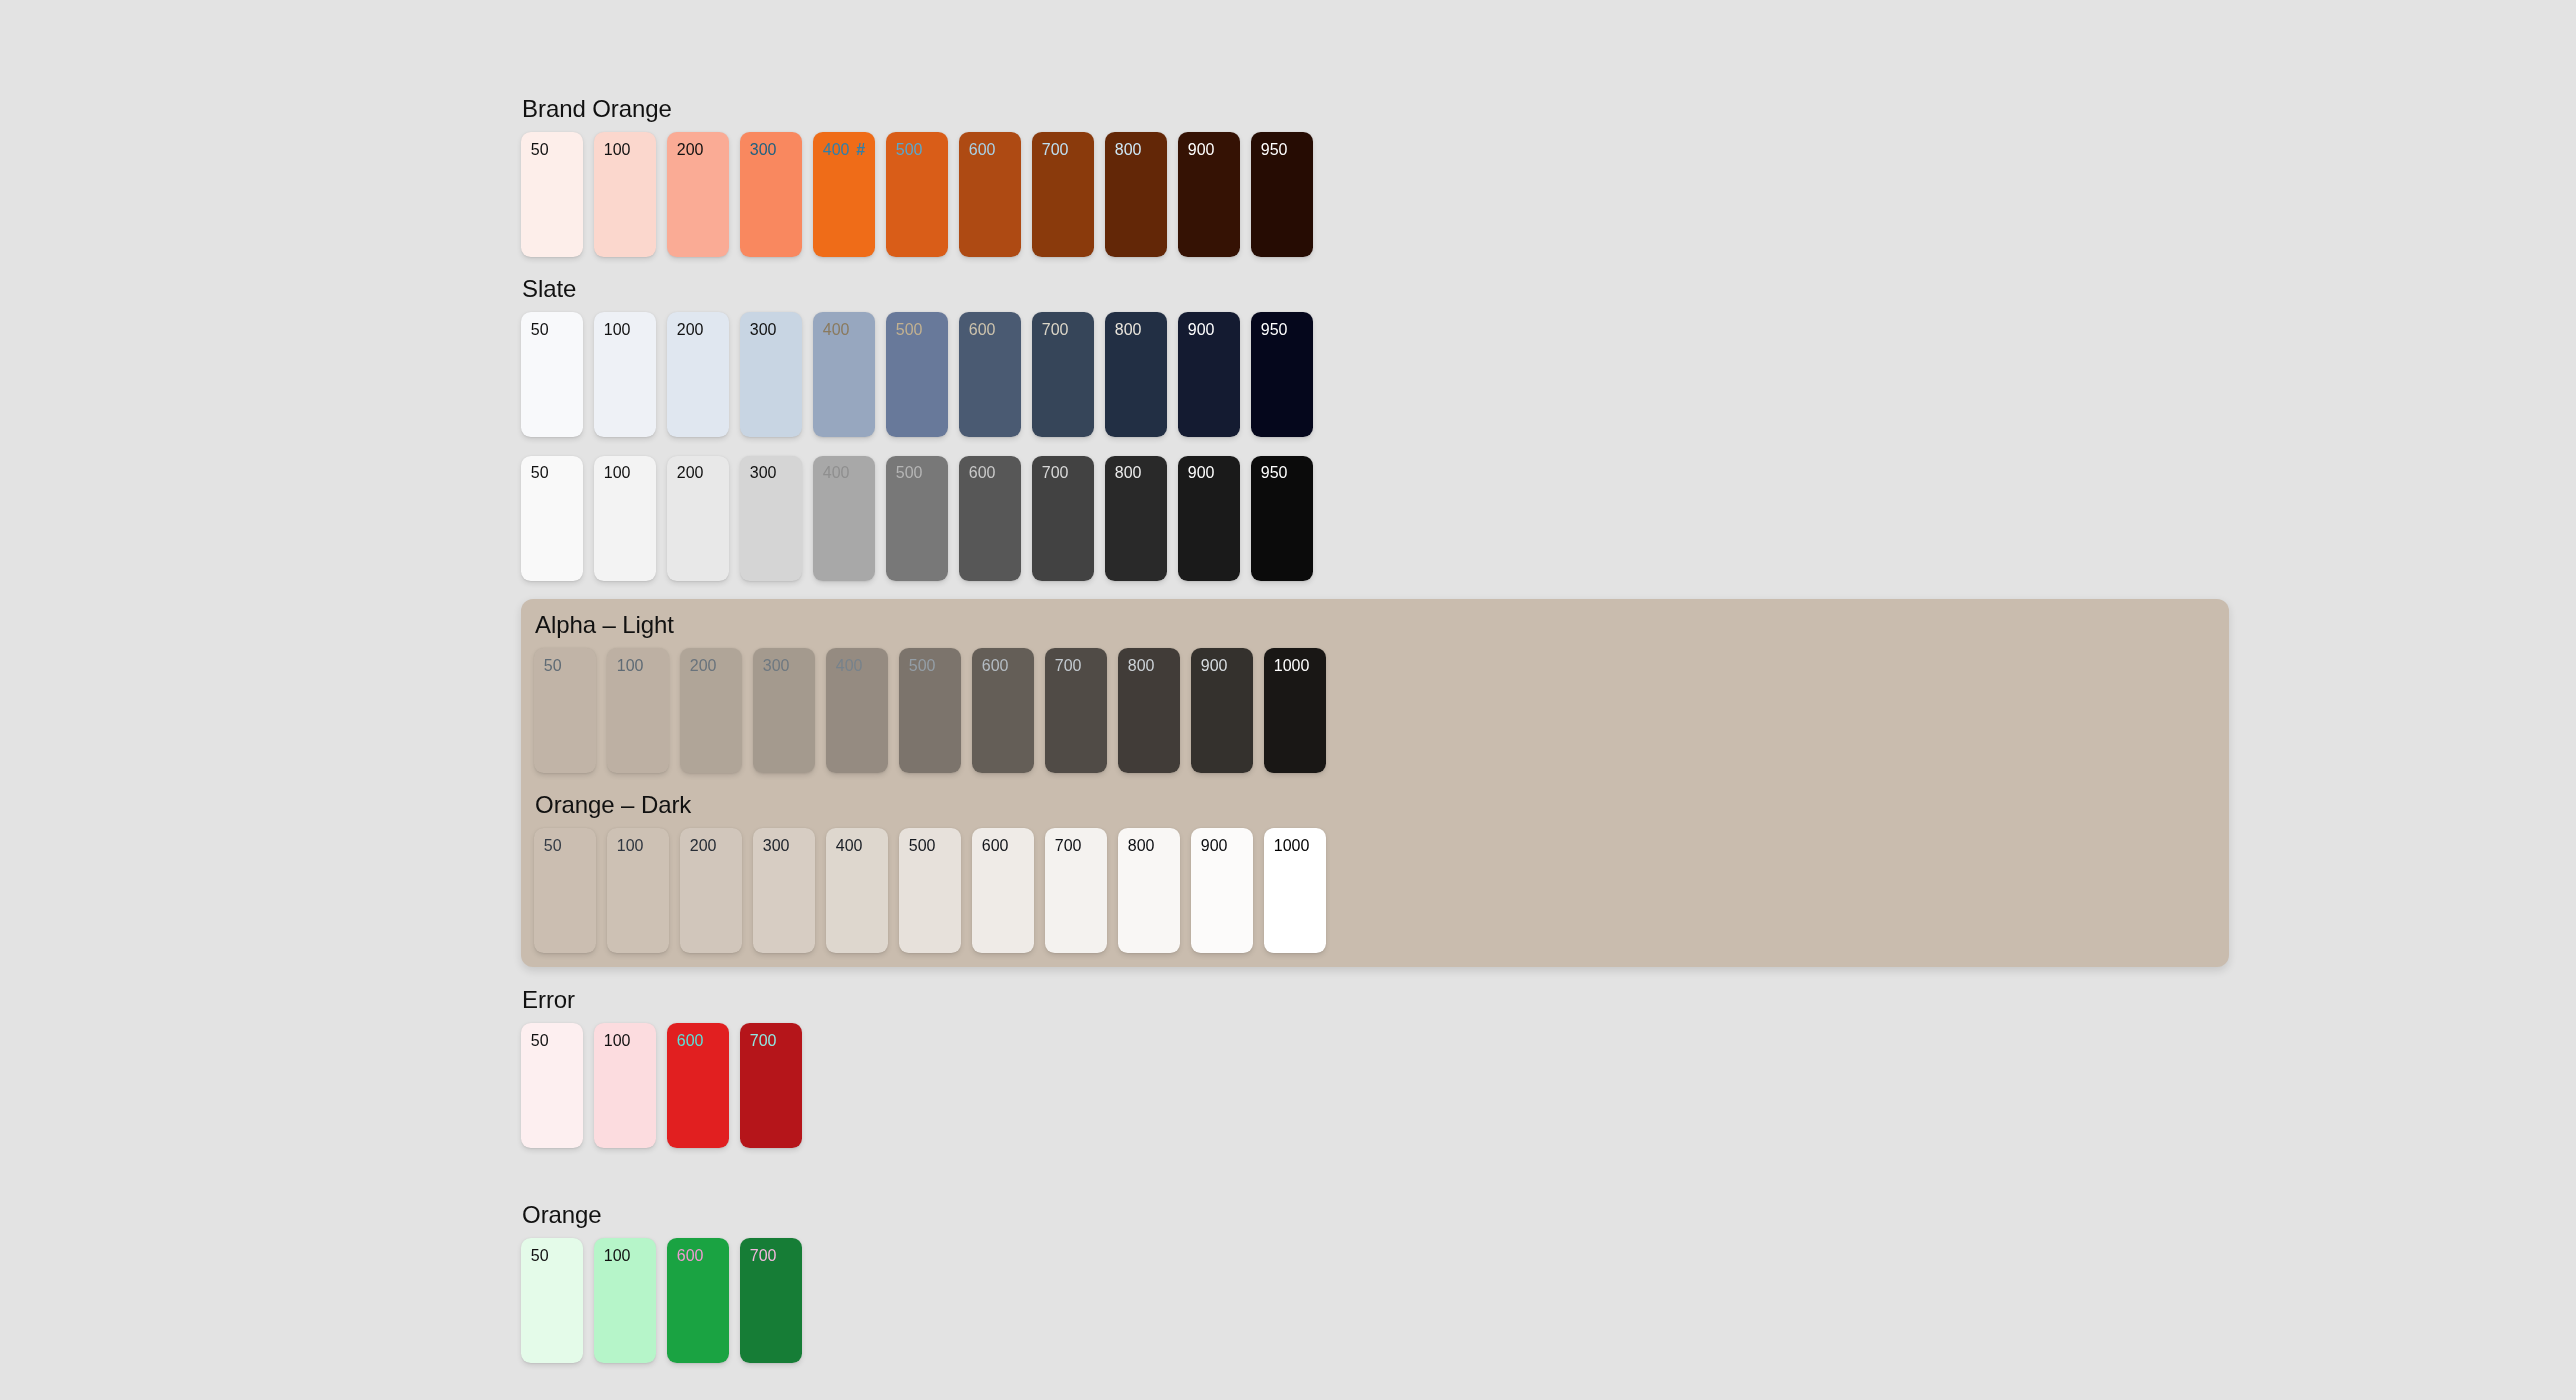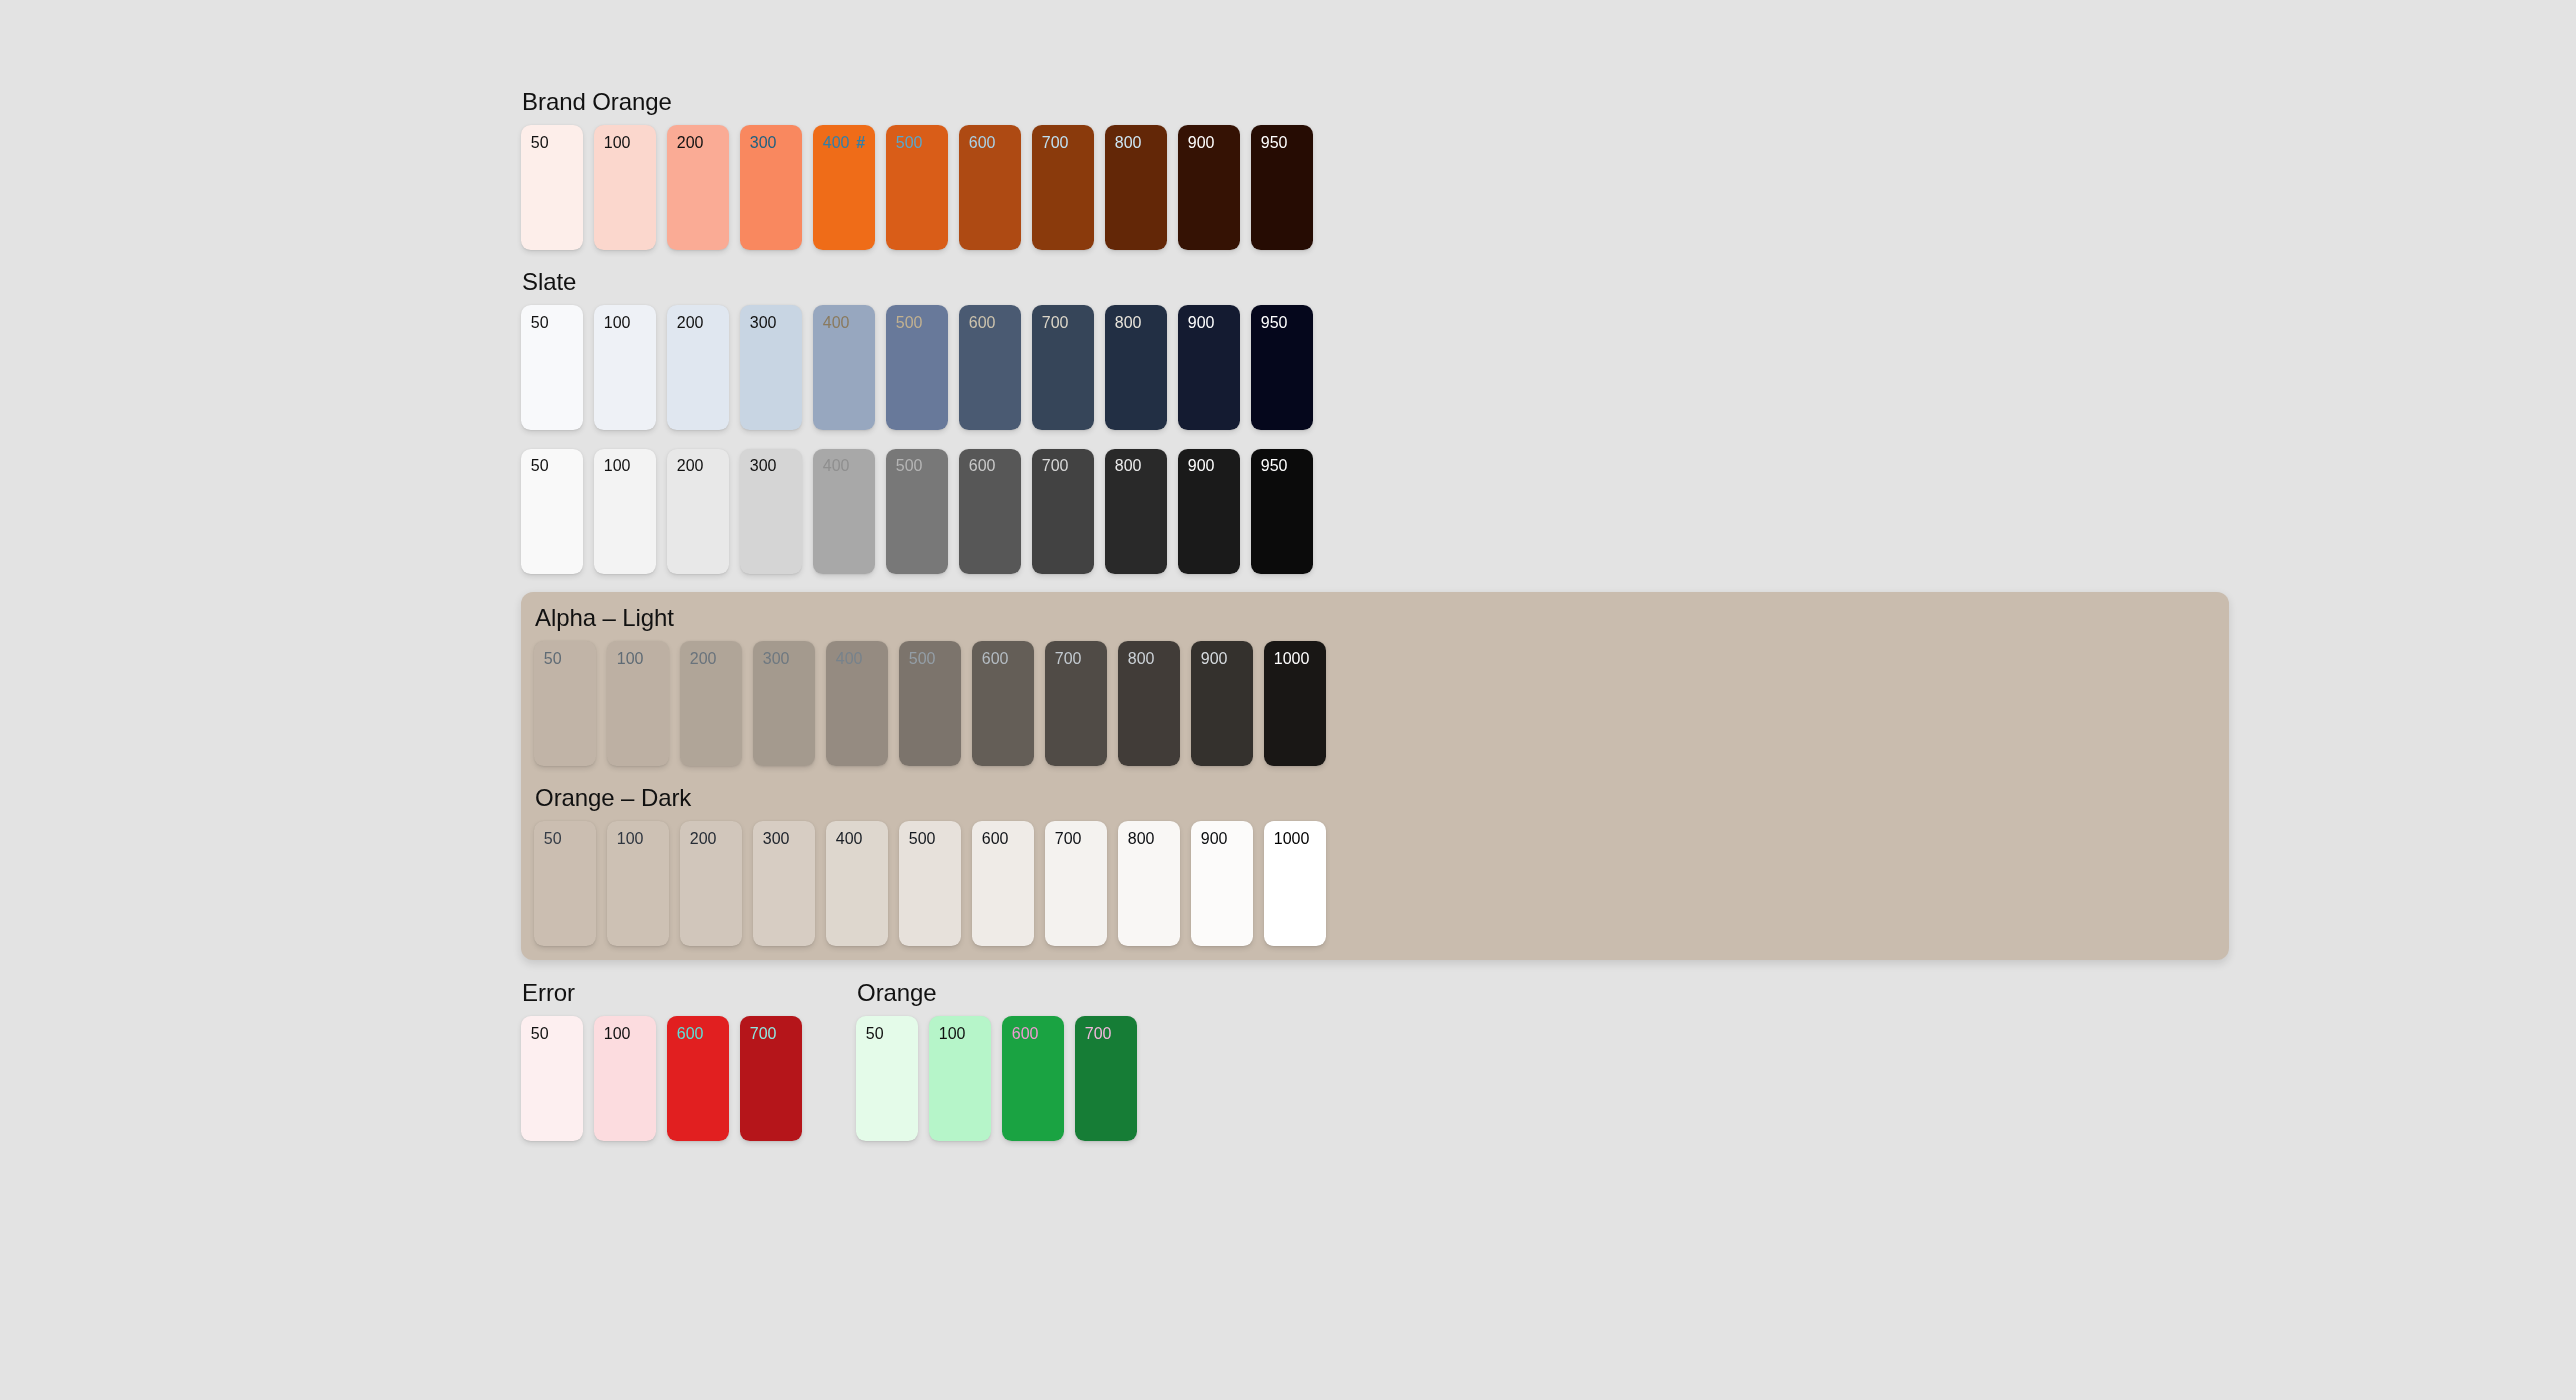--- a/index.html
+++ b/index.html
@@ -21,21 +21,21 @@
     position: absolute;
     left: 0; top: 0;
     width: 2576px;
     height: 1400px;
     background: #e3e3e3;
   }
 
   .palette-root {
     position: absolute;
     left: 521px;
-    top: 89px;
+    top: 96px;
     width: 1493px;
   }
 
   
   .section {
     position: relative;
   }
   .section-title {
     font-size: 24px;
     line-height: 1.1;
@@ -94,21 +94,21 @@
   .alpha-group .section-title {
     margin-bottom: 9.8px;
   }
 
   
   .section.spaced { margin-top: 18.6px; }
 
   
   .status-row {
     display: flex;
-    flex-direction: row;
+    flex-direction: column;
     gap: 54px;
     margin-top: 19.7px;
   }
   .status-block { position: relative; }
 </style>
 </head>
 <body>
 
 <div id="page" style="background: rgb(227, 227, 227);">
   <div class="palette-root">

